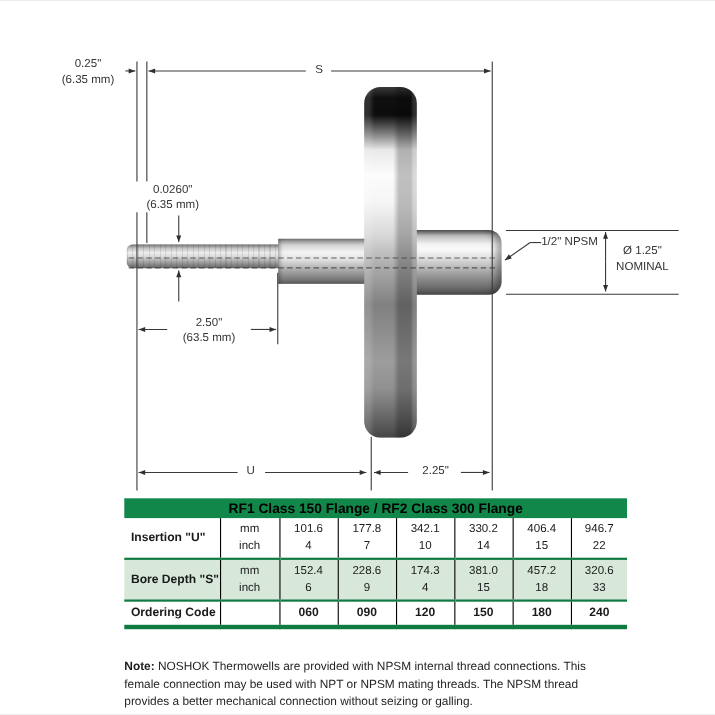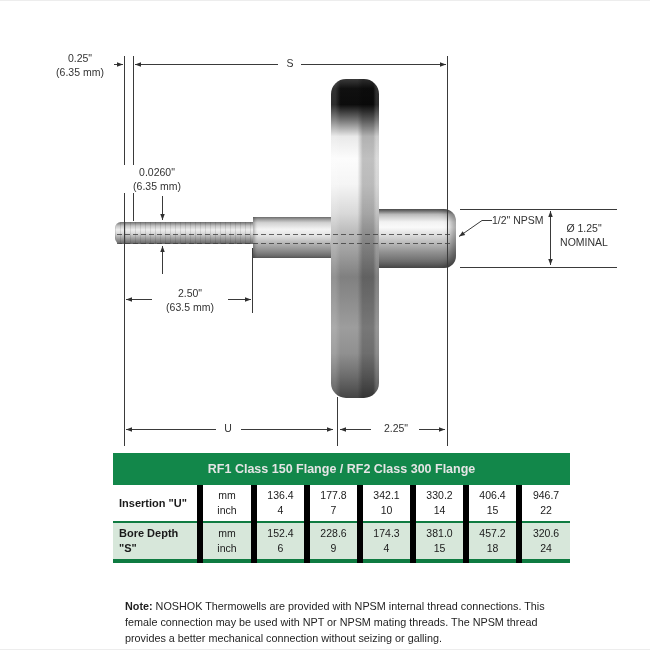--- a/index.html
+++ b/index.html
@@ -32,30 +32,30 @@
   #lbl-bore-dia   { left:122px; top:164px; width:70px; }
   #lbl-tip-len    { left:152px; top:285px; width:76px; }
   #lbl-u          { left:220px; top:420px; width:16px; }
   #lbl-lagging    { left:373px; top:420px; width:46px; }
   #lbl-thread     { left:492px; top:212px; width:62px; text-align:left; white-space:nowrap; background:transparent; }
   #lbl-nominal    { left:550px; top:220px; width:68px; background:transparent; }
 
   
   #spec-table { position:absolute; left:113px; top:452px; width:457px; border-collapse:collapse;
     table-layout:fixed; font-size:10.5px; color:#1a1a1a; z-index:5; border-bottom:4px solid #0f7b41; }
-  #spec-table th { background:#12874a; color:#e5e5e5; font-size:12.5px; font-weight:bold; height:32px; text-align:center; }
+  #spec-table th { background:#12874a; color:#000000; font-size:12.5px; font-weight:bold; height:18px; text-align:center; }
   #spec-table td { text-align:center; vertical-align:middle; line-height:15px; padding:3px 0; }
-  #spec-table td + td { border-left:6px solid #000000;margin-top:32px; }
+  #spec-table td + td { border-left:1px solid #000000;margin-top:32px; }
   #spec-table tr.sep td { border-top:2px solid #0f7b41; }
   #spec-table td.lbl { text-align:left; padding-left:6px; font-weight:bold; font-size:11px; }
   #spec-table tr.alt td { background:#d7e7da; }
   #spec-table tr.codes td { font-weight:bold; font-size:11px; height:24px; }
 
   
-  #note { position:absolute; left:113px; top:597px; width:436px; font-size:10.8px; line-height:16px; color:#1f1f1f; z-index:5;margin-left:12px; }
+  #note { position:absolute; left:113px; top:597px; width:436px; font-size:10.8px; line-height:16px; color:#1f1f1f; z-index:5; }
 
   svg#dims { position:absolute; left:0; top:0; z-index:10; pointer-events:none; }
 </style>
 </head>
 <body>
 
 <div id="canvas">
 
   <div id="diagram">
     <div class="metal" id="stem-tip"></div>
@@ -164,21 +164,21 @@
         <tr>
       <th colspan="8">RF1 Class 150 Flange / RF2 Class 300 Flange</th>
     </tr>
     <tr>
       <td class="lbl">Insertion "U"</td>
       <td>
         <div>mm</div>
         <div>inch</div>
       </td>
       <td>
-            <div>136.4</div>
+            <div>101.6</div>
             <div>4</div>
           </td>
       <td>
             <div>177.8</div>
             <div>7</div>
           </td>
       <td>
             <div>342.1</div>
             <div>10</div>
           </td>
@@ -216,21 +216,31 @@
       <td>
             <div>381.0</div>
             <div>15</div>
           </td>
       <td>
             <div>457.2</div>
             <div>18</div>
           </td>
       <td>
             <div>320.6</div>
-            <div>24</div>
-          </td>
+            <div>33</div>
+          </td>
+    </tr>
+    <tr class="codes sep">
+      <td class="lbl">Ordering Code</td>
+      <td></td>
+      <td>060</td>
+      <td>090</td>
+      <td>120</td>
+      <td>150</td>
+      <td>180</td>
+      <td>240</td>
     </tr>
   </tbody>
     </table>
 
   <p id="note"><b>Note:</b><span> NOSHOK Thermowells are provided with NPSM internal thread connections. This female connection may be used with NPT or NPSM mating threads. The NPSM thread provides a better mechanical connection without seizing or galling.</span></p>
 
 </div>
 
 </body></html>

